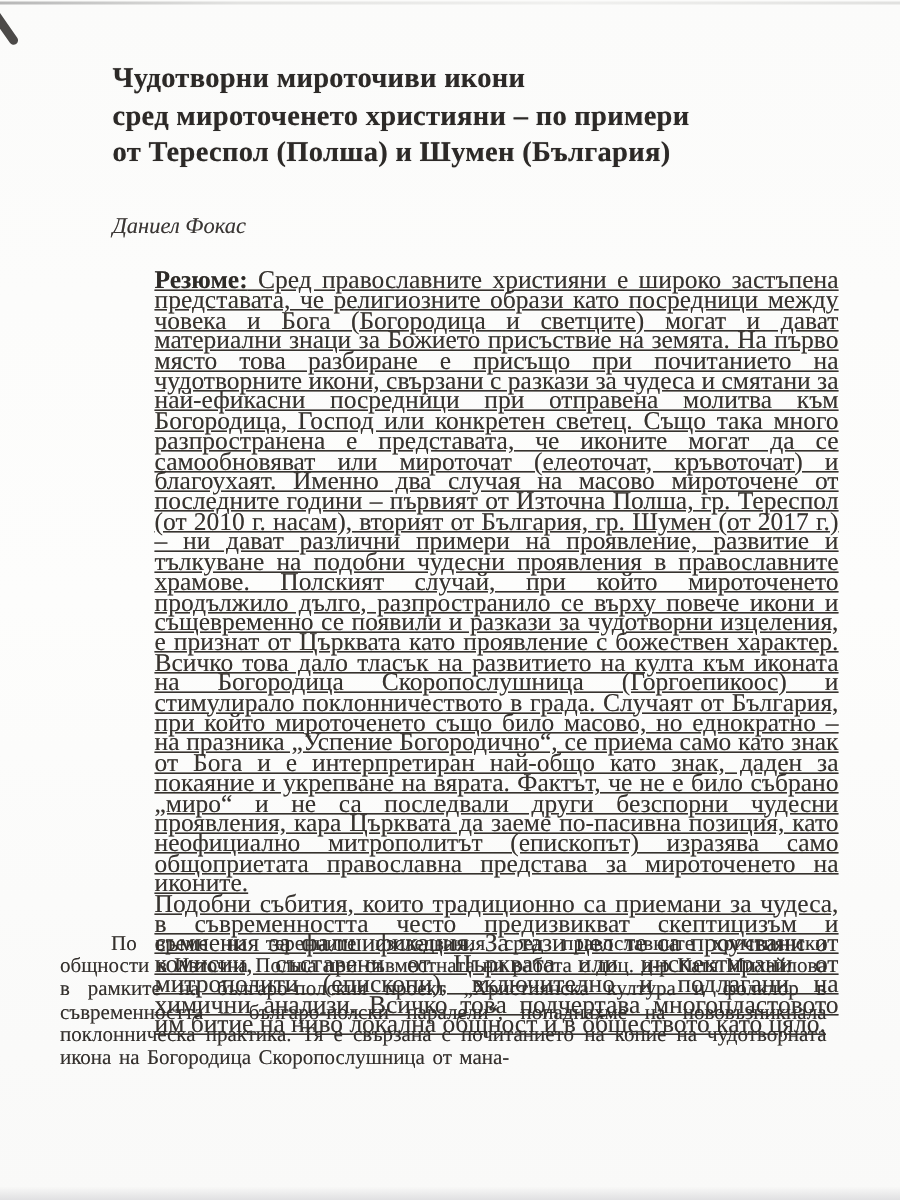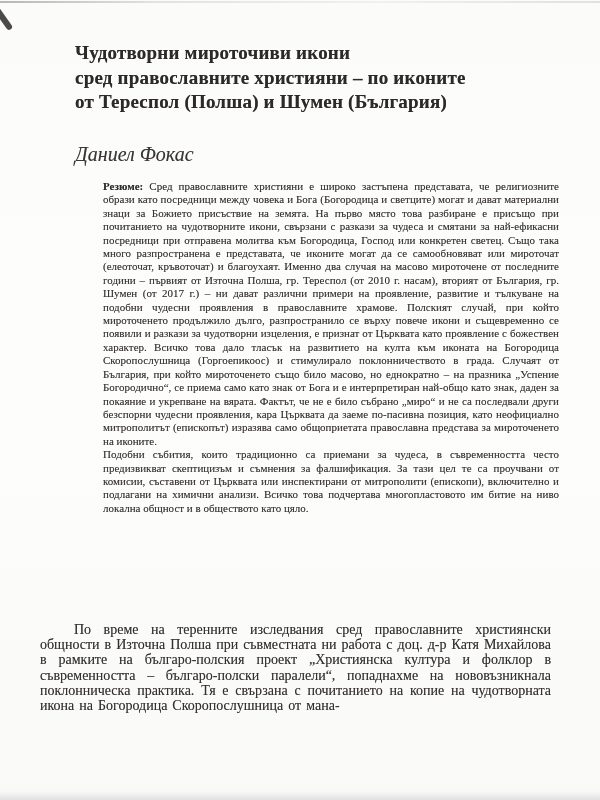--- a/index.html
+++ b/index.html
@@ -50,33 +50,34 @@
     font-weight: bold;
     line-height: 24.5px;
     color: #2c2927;
     letter-spacing: 0.2px;
     text-shadow: 0 0 0.5px rgba(44,41,39,0.55);
   }
   .title span { display: block; }
   .author {
     position: absolute;
     top: 143px; left: 75px;
-    font-size: 20px;
+    font-size: 15px;
     font-style: italic;
     color: #3a3634;
     text-shadow: 0 0 0.4px rgba(58,54,52,0.4);
   }
   .abstract {
     position: absolute;
     top: 180px; left: 103px; width: 456px;
-    font-size: 11px;
+    font-size: 17px;
     line-height: 13.4px;
     text-align: justify;
     color: #37332f;
     text-shadow: 0 0 0.35px rgba(55,51,47,0.45);
+    text-decoration: underline;
   }
   .abstract p { margin: 0; }
   .abstract .keywords { margin-top: 9px; }
   .abstract b { font-weight: bold; color: #2e2b28; }
   .body-text {
     position: absolute;
     top: 622px; left: 40px; width: 511px;
     margin: 0;
     font-size: 14px;
     line-height: 15.2px;
@@ -107,21 +108,21 @@
 </head>
 <body>
 
 <div class="page">
 
   <div class="top-edge-line"></div>
   <div class="corner-mark"></div>
 
   <h1 class="title">
     <span>Чудотворни мироточиви икони</span>
-    <span>сред православните християни – по иконите</span>
+    <span>сред мироточенето християни – по примери</span>
     <span>от Тереспол (Полша) и Шумен (България)</span>
   </h1>
 
   <div class="author">Даниел Фокас</div>
 
   <div class="abstract">
     <p><b>Резюме:</b> <span>Сред православните християни е широко застъпена представата, че религиозните образи като посредници между човека и Бога (Богородица и светците) могат и дават материални знаци за Божието присъствие на земята. На първо място това разбиране е присъщо при почитанието на чудотворните икони, свързани с разкази за чудеса и смятани за най-ефикасни посредници при отправена молитва към Богородица, Господ или конкретен светец. Също така много разпространена е представата, че иконите могат да се самообновяват или мироточат (елеоточат, кръвоточат) и благоухаят. Именно два случая на масово мироточене от последните години – първият от Източна Полша, гр. Тереспол (от 2010 г. насам), вторият от България, гр. Шумен (от 2017 г.) – ни дават различни примери на проявление, развитие и тълкуване на подобни чудесни проявления в православните храмове. Полският случай, при който мироточенето продължило дълго, разпространило се върху повече икони и същевременно се появили и разкази за чудотворни изцеления, е признат от Църквата като проявление с божествен характер. Всичко това дало тласък на развитието на култа към иконата на Богородица Скоропослушница (Горгоепикоос) и стимулирало поклонничеството в града. Случаят от България, при който мироточенето също било масово, но еднократно – на празника „Успение Богородично“, се приема само като знак от Бога и е интерпретиран най-общо като знак, даден за покаяние и укрепване на вярата. Фактът, че не е било събрано „миро“ и не са последвали други безспорни чудесни проявления, кара Църквата да заеме по-пасивна позиция, като неофициално митрополитът (епископът) изразява само общоприетата православна представа за мироточенето на иконите.</span></p>
     <p>Подобни събития, които традиционно са приемани за чудеса, в съвременността често предизвикват скептицизъм и съмнения за фалшификация. За тази цел те са проучвани от комисии, съставени от Църквата или инспектирани от митрополити (епископи), включително и подлагани на химични анализи. Всичко това подчертава многопластовото им битие на ниво локална общност и в обществото като цяло.</p>
   </div>
 

